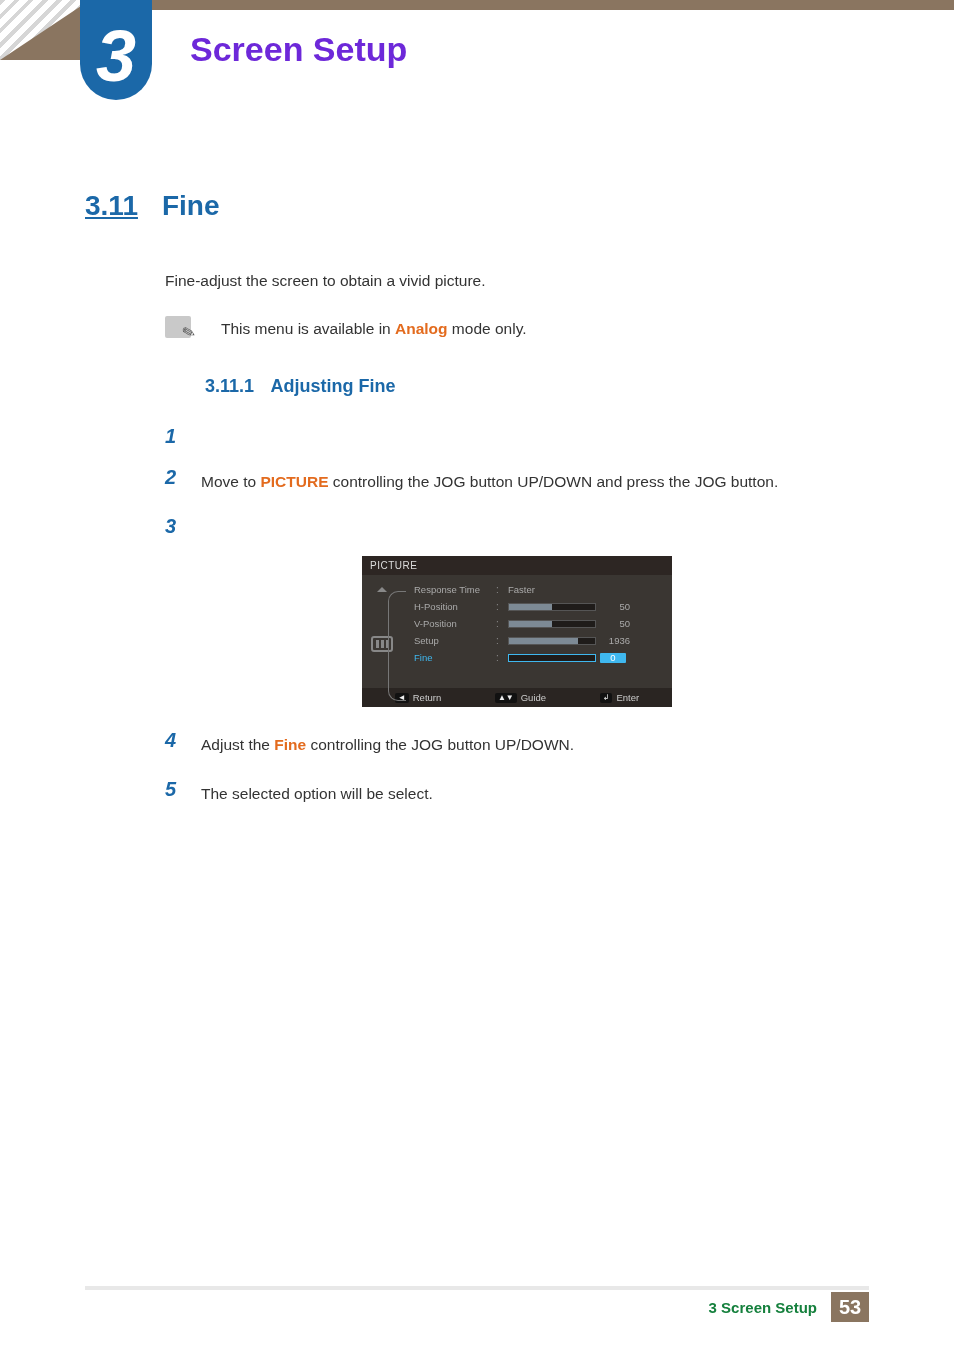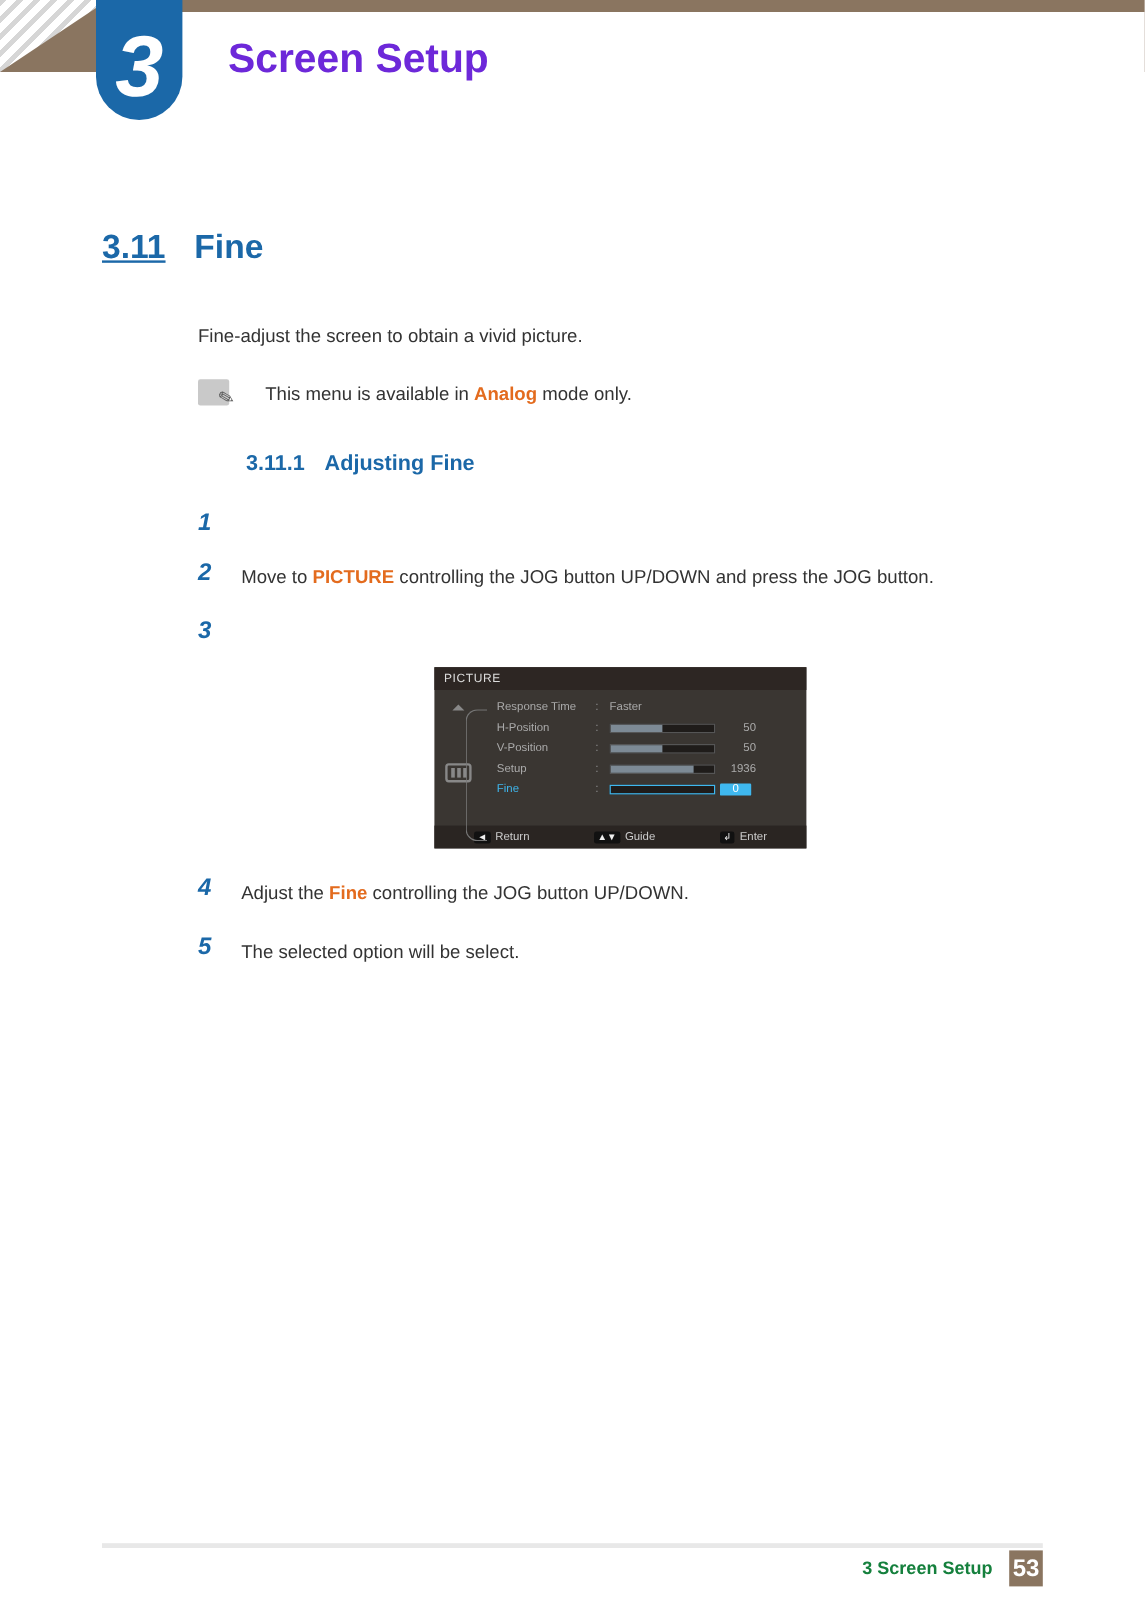--- a/index.html
+++ b/index.html
@@ -291,21 +291,21 @@
       align-items: center;
       gap: 14px;
       padding-top: 8px;
     }
     .footer-label {
       font-size: 15px;
       color: #15803d;
       font-weight: bold;
     }
     .footer-page {
-      width: 28px; height: 30px;
+      width: 38px; height: 30px;
       background: #8a7560;
       color: #fff;
       font-size: 20px;
       font-weight: bold;
       display: flex;
       align-items: center;
       justify-content: center;
     }
   </style>
 </head>

